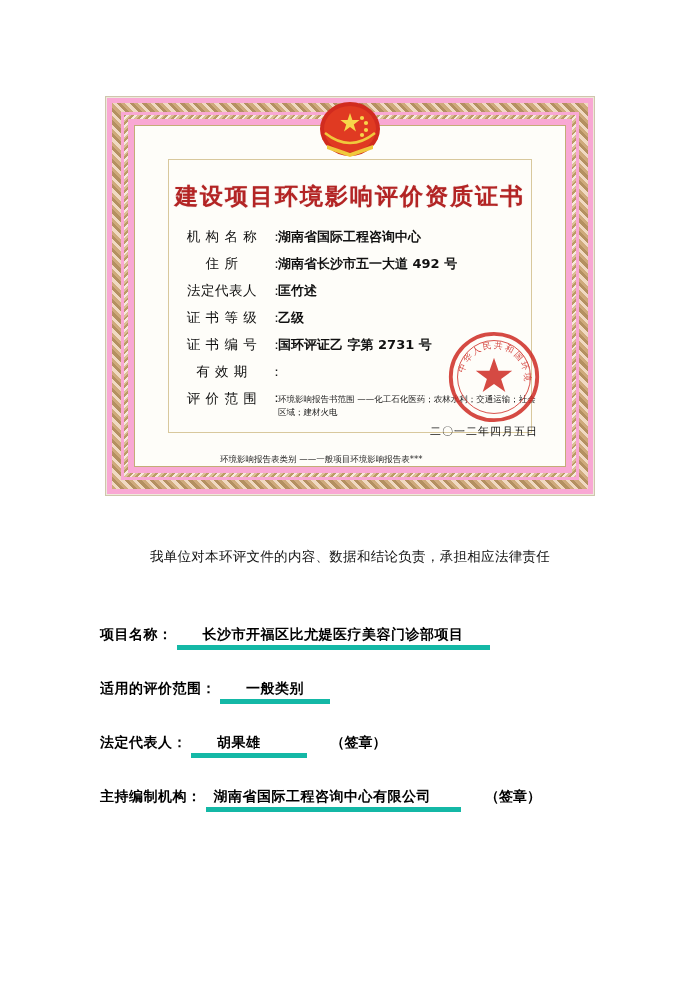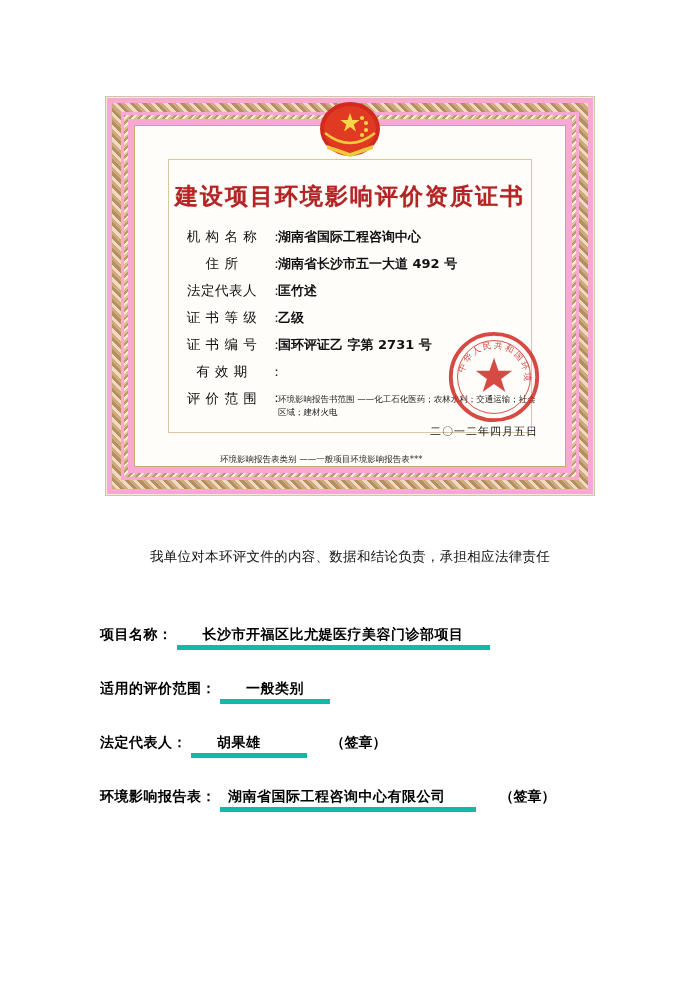--- a/index.html
+++ b/index.html
@@ -299,18 +299,18 @@
     <span class="form-suffix"></span>
   </div>
 
   <div class="form-row">
     <span class="form-label">法定代表人：</span>
     <span class="form-value" style="padding:0 46px 1px 26px;">胡果雄</span>
     <span class="form-suffix">（签章）</span>
   </div>
 
   <div class="form-row">
-    <span class="form-label">环境影响报告表：</span>
+    <span class="form-label">主持编制机构：</span>
     <span class="form-value" style="padding:0 30px 1px 8px;">湖南省国际工程咨询中心有限公司</span>
     <span class="form-suffix">（签章）</span>
   </div>
 
 </div>
 
 </body></html>

